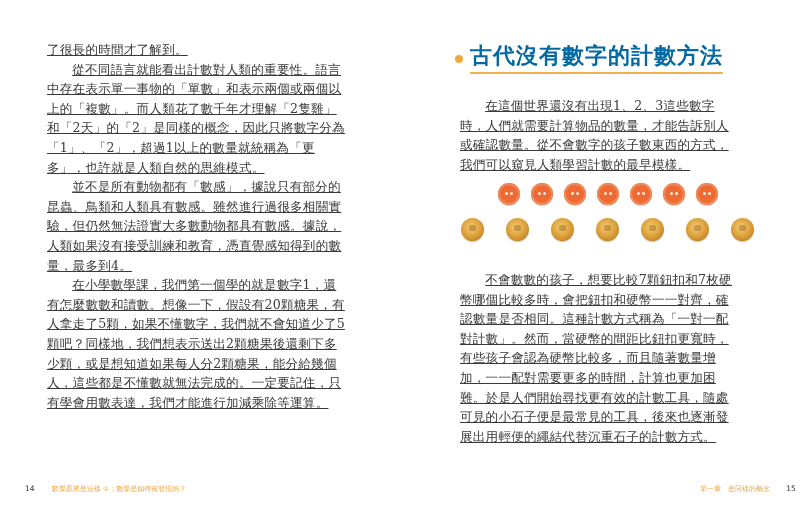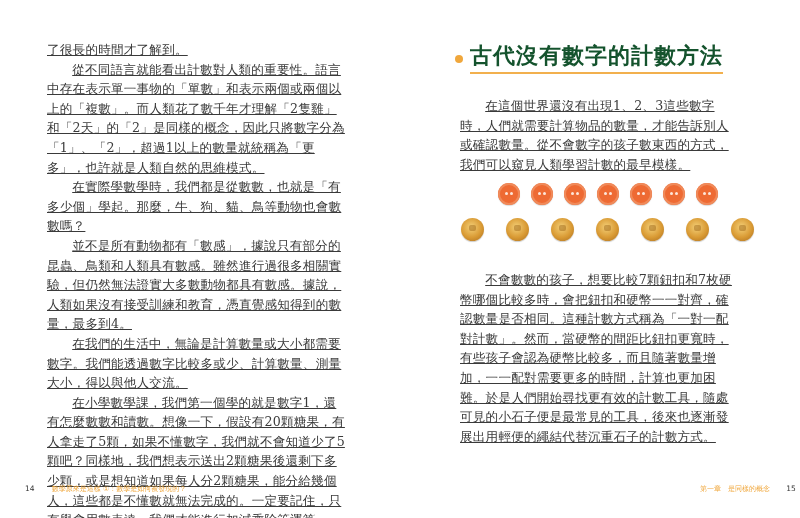--- a/index.html
+++ b/index.html
@@ -8,21 +8,21 @@
   .page { position:absolute; top:0; height:518px; }
   .page-left { left:0; width:400px; }
   .page-right { left:400px; width:400px; }
   .body-text { position:absolute; font-size:12.6px; line-height:19.6px; letter-spacing:0.2px; }
   .left-text { left:47px; top:40px; width:300px; }
   .para { margin:0; text-indent:2em;text-decoration:underline; }
   .para.noindent { text-indent:0; }
   .heading { position:absolute; left:455px; top:43px; display:flex; align-items:center; }
   .heading .dot { width:8px; height:8px; border-radius:50%; background:#f0a73c; margin-right:7px; }
   .heading .title { font-family:"DejaVu Sans","Liberation Sans",sans-serif; font-weight:bold;
-        font-size:22px; color:#14532d; letter-spacing:1px; border-bottom:2px solid #f2b04e; padding-bottom:3px; line-height:26px; }
+        font-size:22px; color:#0369a1; letter-spacing:1px; border-bottom:2px solid #f2b04e; padding-bottom:3px; line-height:26px; }
   .right-text1 { left:460px; top:96px; width:275px; }
   .right-text2 { left:460px; top:270px; width:275px; }
   .row { position:absolute; display:flex; }
   .buttons { left:498px; top:183px; gap:11px; }
   .button { width:22px; height:22px; border-radius:50%; background:#ee6a33;
             box-shadow: inset 0 0 0 2px #f08a5a, 0 1px 1px rgba(0,0,0,0.15); position:relative; }
   .button::before, .button::after { content:""; position:absolute; top:9px; width:3px; height:3px; border-radius:50%; background:#fde7da; }
   .button::before { left:7px; } .button::after { left:12px; }
   .coins { left:461px; top:218px; gap:22px; }
   .coin { width:23px; height:23px; border-radius:50%;
@@ -33,23 +33,21 @@
   .pnum { color:#333; font-size:7.5px; }
   .ftitle { color:#f0a73c; }
 </style>
 </head>
 <body>
 
 <div class="page page-left">
   <div class="body-text left-text">
     <p class="para noindent">了很長的時間才了解到。</p>
     <p class="para">從不同語言就能看出計數對人類的重要性。語言中存在表示單一事物的「單數」和表示兩個或兩個以上的「複數」。而人類花了數千年才理解「2隻雞」和「2天」的「2」是同樣的概念，因此只將數字分為「1」、「2」，超過1以上的數量就統稱為「更多」，也許就是人類自然的思維模式。</p>
-    <p class="para">在實際學數學時，我們都是從數數，也就是「有多少個」學起。那麼，牛、狗、貓、鳥等動物也會數數嗎？</p>
     <p class="para">並不是所有動物都有「數感」，據說只有部分的昆蟲、鳥類和人類具有數感。雖然進行過很多相關實驗，但仍然無法證實大多數動物都具有數感。據說，人類如果沒有接受訓練和教育，憑直覺感知得到的數量，最多到4。</p>
-    <p class="para">在我們的生活中，無論是計算數量或大小都需要數字。我們能透過數字比較多或少、計算數量、測量大小，得以與他人交流。</p>
     <p class="para">在小學數學課，我們第一個學的就是數字1，還有怎麼數數和讀數。想像一下，假設有20顆糖果，有人拿走了5顆，如果不懂數字，我們就不會知道少了5顆吧？同樣地，我們想表示送出2顆糖果後還剩下多少顆，或是想知道如果每人分2顆糖果，能分給幾個人，這些都是不懂數就無法完成的。一定要記住，只有學會用數表達，我們才能進行加減乘除等運算。</p>
   </div>
   <div class="footer" style="left:25px;text-align:center;">
     <span class="pnum">14</span>
     <span class="ftitle" style="margin-left:15px;">數學原來是這樣 ①：數學是如何被發現的？</span>
   </div>
 </div>
 
 <div class="page page-right"></div>
 

